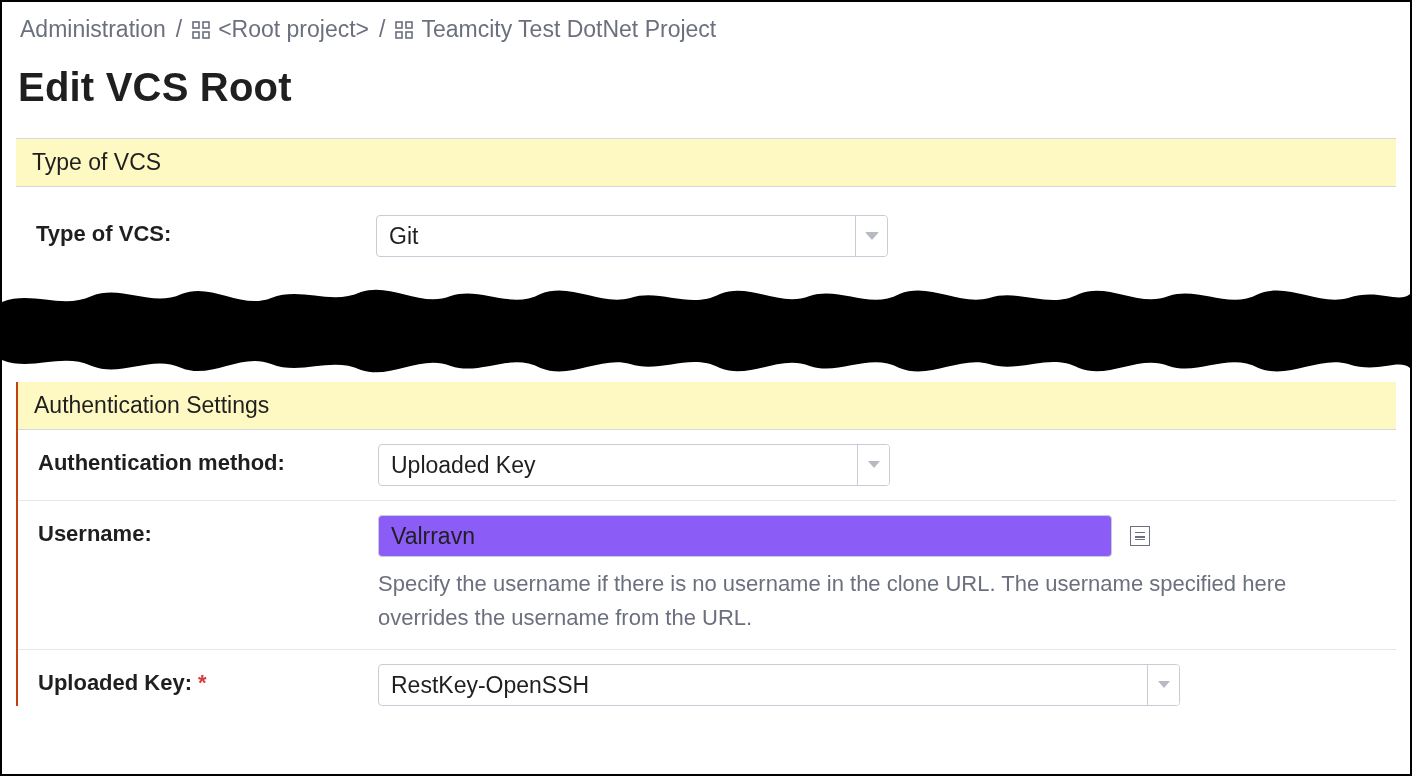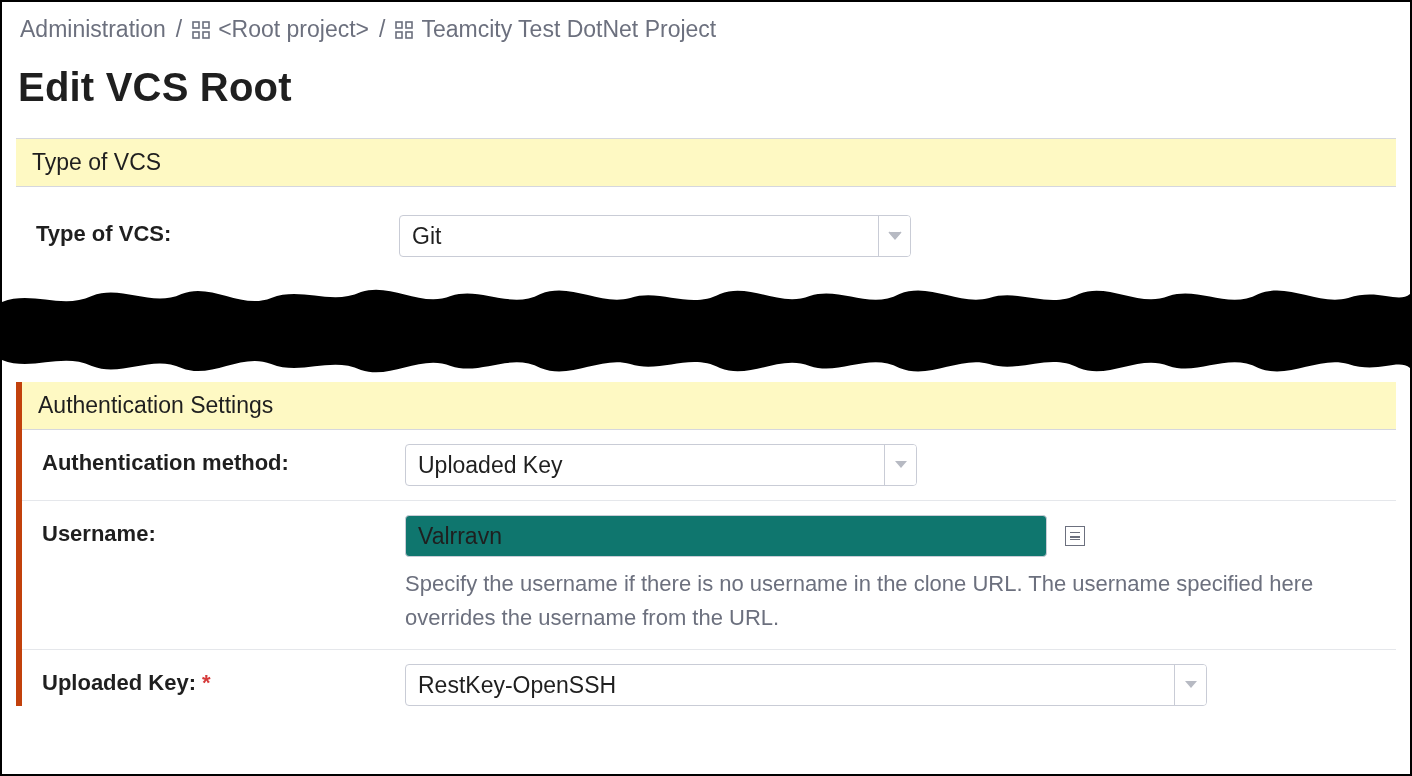--- a/index.html
+++ b/index.html
@@ -19,50 +19,50 @@
   .sections { padding: 0 14px 0 14px; }
 
   
   .section-header { background: #fef9c3; border-top: 1px solid #d5d7de; border-bottom: 1px solid #d5d7de; padding: 10px 16px; font-size: 23px; color: #1f1f1f; font-weight: 400; }
   .section-body { padding: 14px 0 10px 0; }
 
   
   .form-row { display: flex; align-items: flex-start; padding: 14px 0; border-bottom: 1px solid #e5e7eb; }
   .form-row:last-child { border-bottom: none; }
   .label-col { width: 360px; padding-left: 20px; font-size: 22px; font-weight: 700; padding-top: 6px; }
-  .field-col { flex: 1; padding-right: 20px; margin-left: 23px; }
+  .field-col { flex: 1; padding-right: 20px; }
   .req { color: #d63a3a; font-weight: 700; margin-left: 6px; }
 
   
   .select-wrap { display: inline-flex; width: 512px; height: 42px; border: 1px solid #c9ccd6; border-radius: 4px; overflow: hidden; background: #fff; }
   .select-value { flex: 1; padding: 6px 12px; font-size: 23px; color: #1f1f1f; display: flex; align-items: center; }
   .select-btn { width: 32px; border-left: 1px solid #c9ccd6; display: flex; align-items: center; justify-content: center; background: #fff; }
   .select-btn svg { width: 14px; height: 10px; }
 
   
   .select-wrap.wide { width: 802px; }
 
   
-  .text-input { width: 642px; height: 42px; border: 1px solid #c9ccd6; border-radius: 4px; padding: 4px 12px; font-size: 23px; color: #1f1f1f; background: #0f766e; }
+  .text-input { width: 734px; height: 42px; border: 1px solid #c9ccd6; border-radius: 4px; padding: 4px 12px; font-size: 23px; color: #1f1f1f; background: #8b5cf6; }
 
   
   .help-text { margin-top: 10px; font-size: 22px; color: #6c707e; line-height: 1.55; }
   .help-text a { color: #1864c7; text-decoration: none; }
 
   
   .help-icon { display: inline-flex; width: 22px; height: 22px; border: 2px solid #a9adb8; border-radius: 50%; align-items: center; justify-content: center; color: #a9adb8; font-size: 15px; font-weight: 600; margin-left: 12px; vertical-align: middle; }
 
   
   .field-line { display: flex; align-items: center; gap: 18px; }
   .aux-icon { width: 20px; height: 20px; border: 1.5px solid #6c707e; display: inline-flex; align-items: center; justify-content: center; }
   .aux-icon-inner { width: 10px; height: 8px; border-top: 1.5px solid #6c707e; border-bottom: 1.5px solid #6c707e; position: relative; }
   .aux-icon-inner::after { content: ""; position: absolute; left: 0; right: 0; top: 3px; height: 1.5px; background: #6c707e; }
 
   
-  .auth-section { border-left: 6px solid #c2410c; }
+  .auth-section { border-left: 2px solid #c2410c; }
   .auth-section .section-header { border-left: none; }
 
   
   .torn { position: relative; width: 100%; height: 100px; background: #000; }
   .torn svg { position: absolute; left: 0; width: 100%; height: 34px; }
   .torn svg.top { top: -1px; }
   .torn svg.bottom { bottom: -1px; transform: scaleY(-1); }
 
   
   .proj-icon { width: 18px; height: 18px; display: inline-block; }

